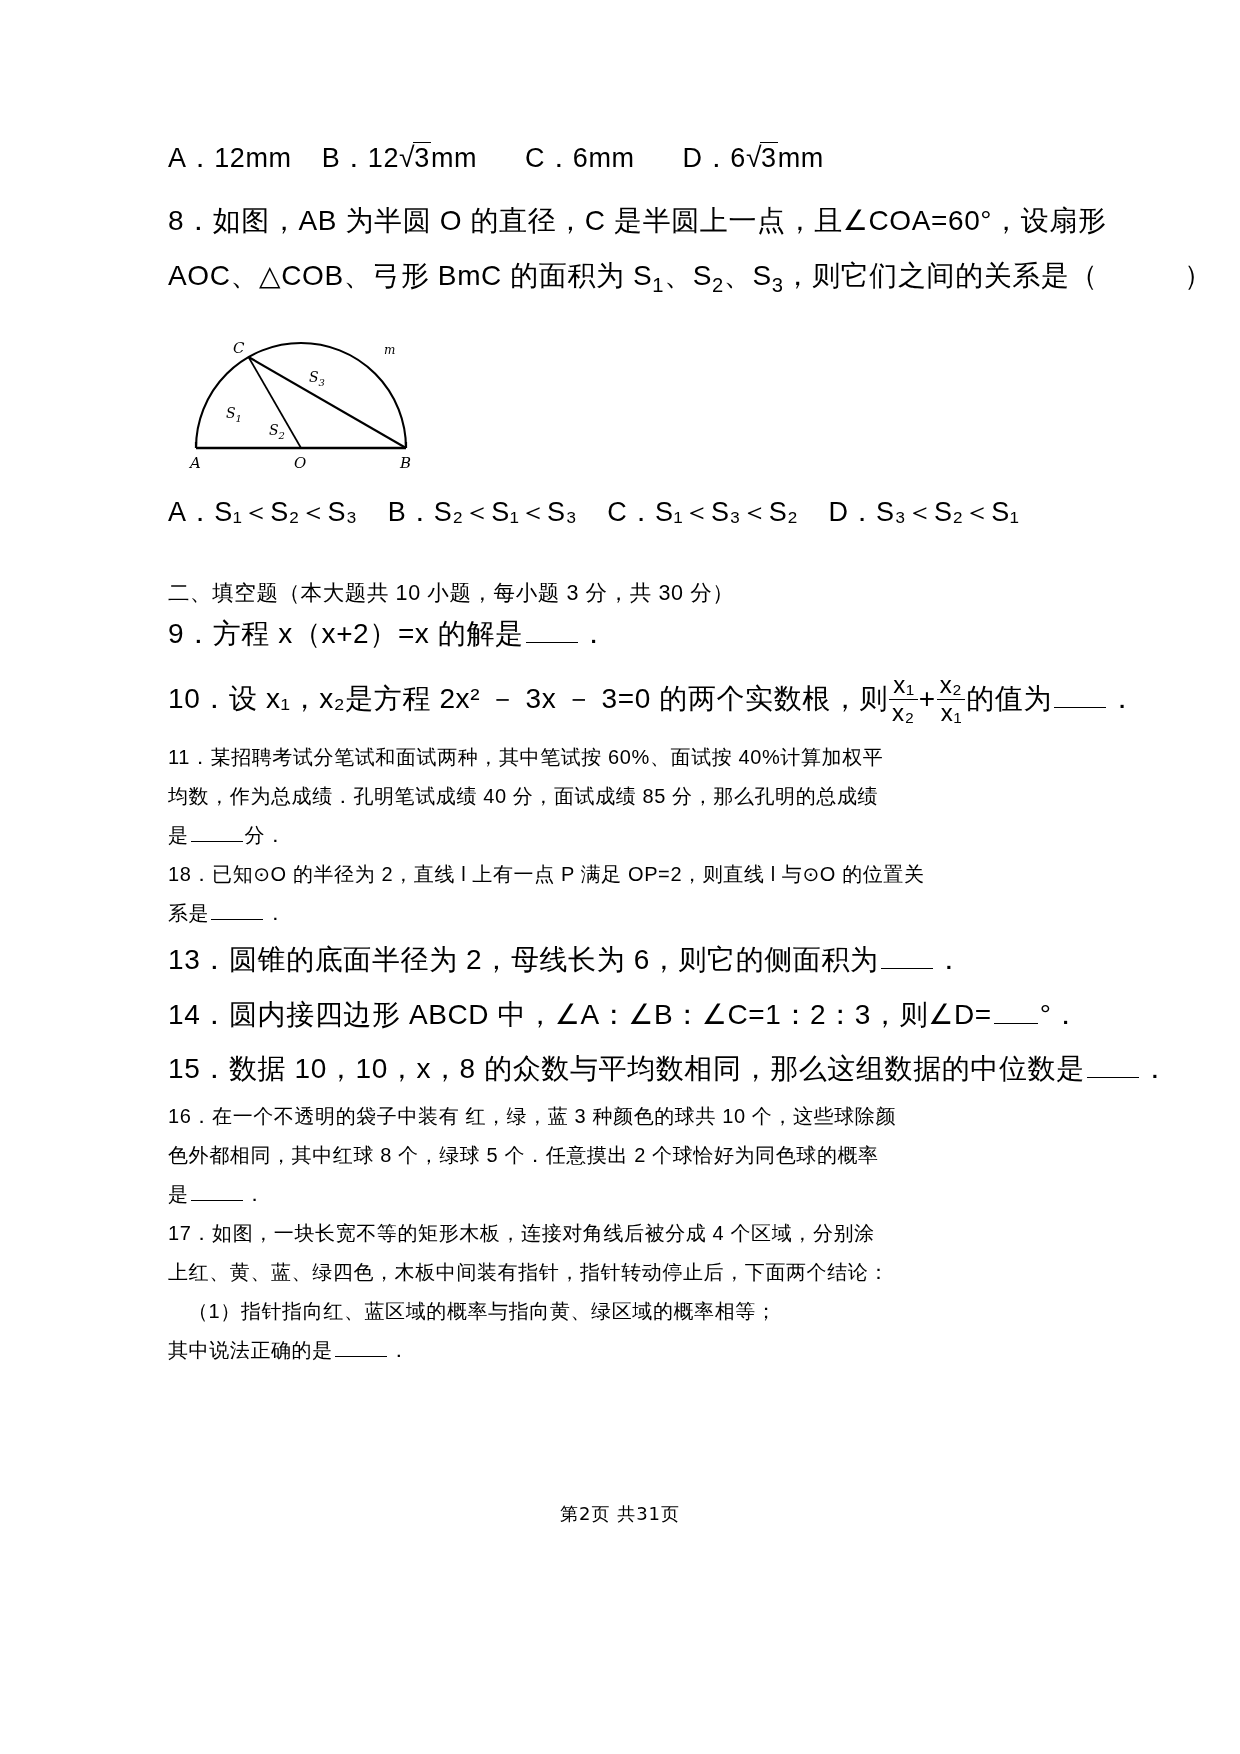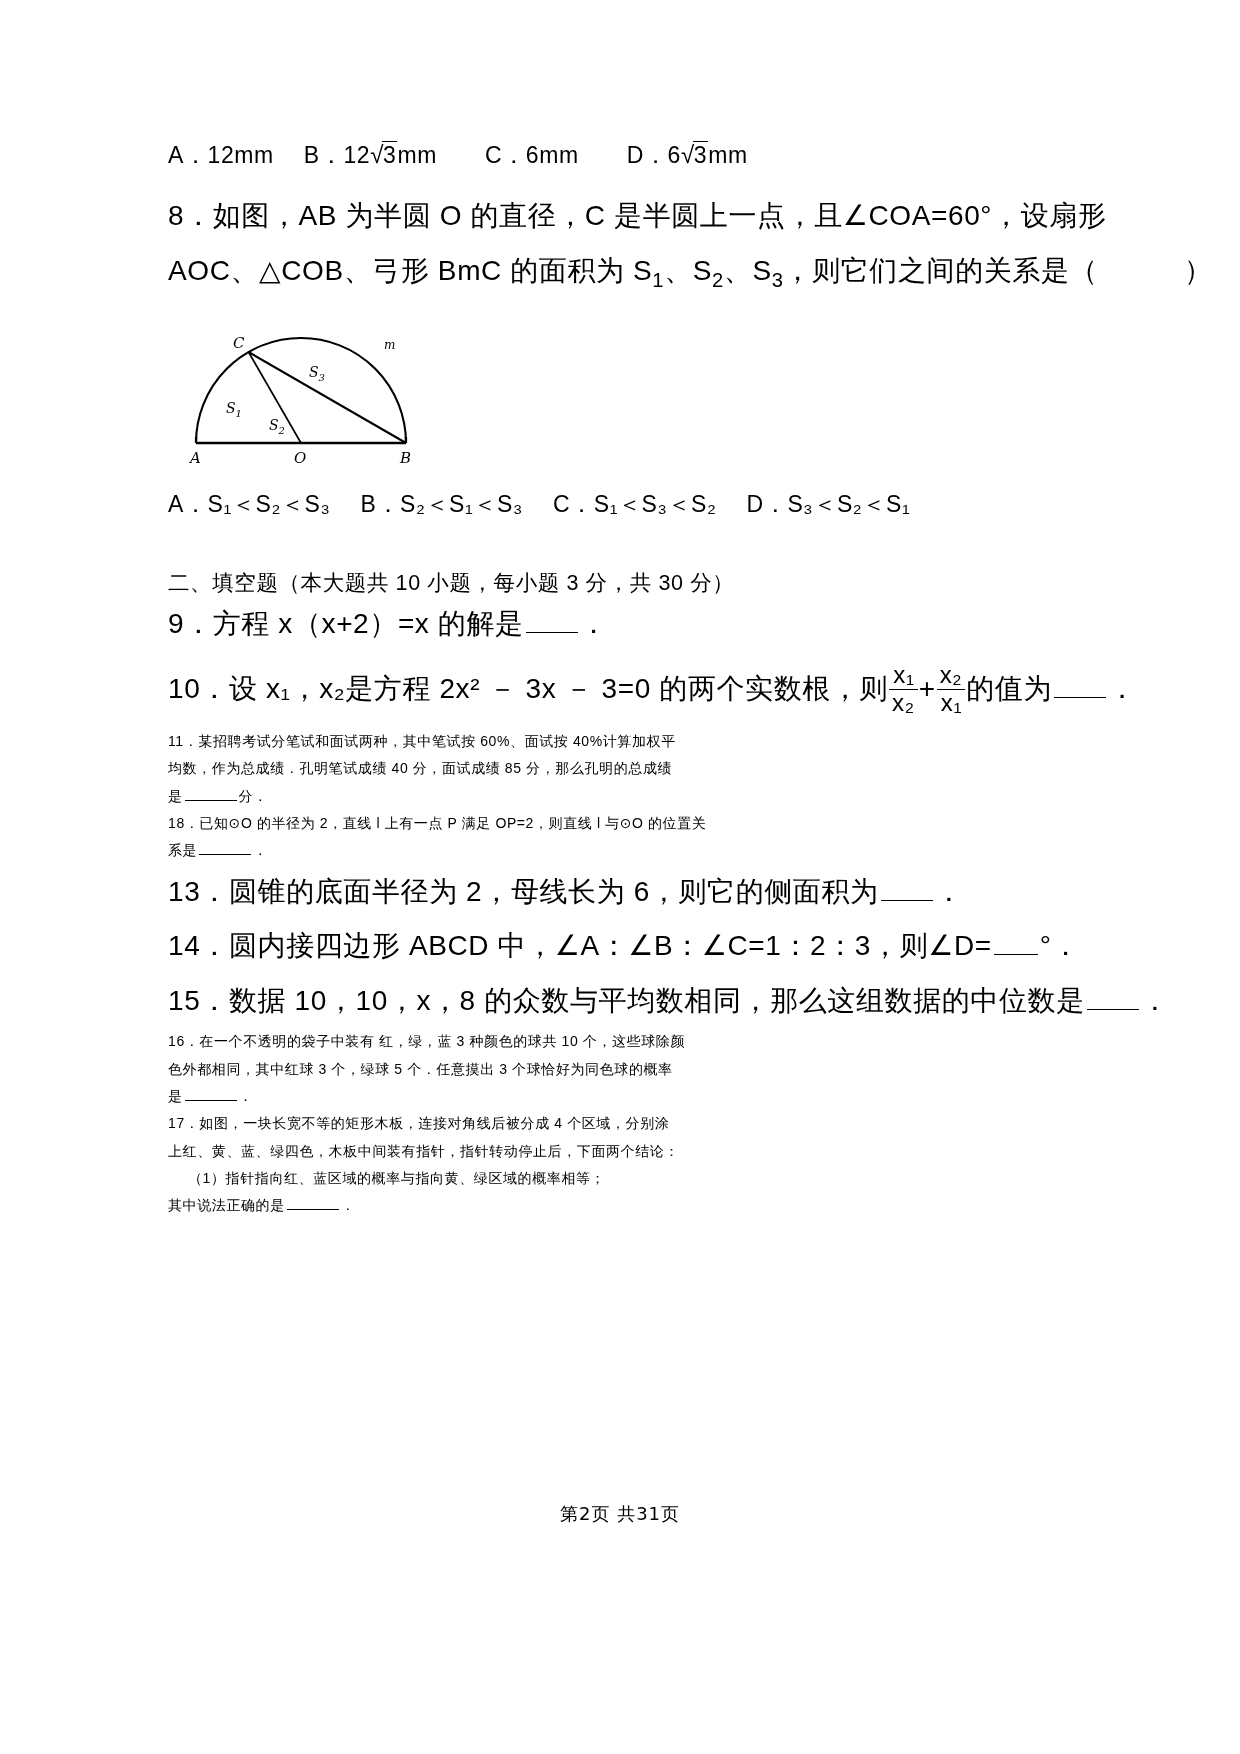--- a/index.html
+++ b/index.html
@@ -25,26 +25,26 @@
     top: 140px;
     width: 800px;
   }
   .line {
     font-size: 28px;
     line-height: 1.95;
     letter-spacing: 0.6px;
     white-space: nowrap;
   }
   .para {
-    font-size: 14px;
+    font-size: 20px;
     line-height: 1.95;
     letter-spacing: 0.6px;
   }
   .opts {
-    font-size: 23px;
+    font-size: 27px;
     letter-spacing: 0.6px;
     white-space: nowrap;
   }
   .opt-gap-a { display: inline-block; width: 18px; }
   .opt-gap-b { display: inline-block; width: 30px; }
 
   .sub { font-size: 0.72em; vertical-align: sub; }
 
   
   .sqrt { display: inline-block; white-space: nowrap; }
@@ -189,21 +189,21 @@
     </div>
 
     <div class="line"><span>13．圆锥的底面半径为 2，母线长为 6，则它的侧面积为</span><span class="blank"></span><span>．</span></div>
 
     <div class="line"><span>14．圆内接四边形 ABCD 中，∠A：∠B：∠C=1：2：3，则∠D=</span><span class="blank-sm"></span><span>°．</span></div>
 
     <div class="line"><span>15．数据 10，10，x，8 的众数与平均数相同，那么这组数据的中位数是</span><span class="blank"></span><span>．</span></div>
 
     <div class="para">
       <div>16．在一个不透明的袋子中装有 红，绿，蓝 3 种颜色的球共 10 个，这些球除颜</div>
-      <div>色外都相同，其中红球 3 个，绿球 5 个．任意摸出 3 个球恰好为同色球的概率</div>
+      <div>色外都相同，其中红球 8 个，绿球 5 个．任意摸出 2 个球恰好为同色球的概率</div>
       <div><span>是</span><span class="blank"></span><span>．</span></div>
     </div>
 
     <div class="para">
       <div>17．如图，一块长宽不等的矩形木板，连接对角线后被分成 4 个区域，分别涂</div>
       <div>上红、黄、蓝、绿四色，木板中间装有指针，指针转动停止后，下面两个结论：</div>
       <div class="indent">（1）指针指向红、蓝区域的概率与指向黄、绿区域的概率相等；</div>
       <div><span>其中说法正确的是</span><span class="blank"></span><span>．</span></div>
     </div>
 

